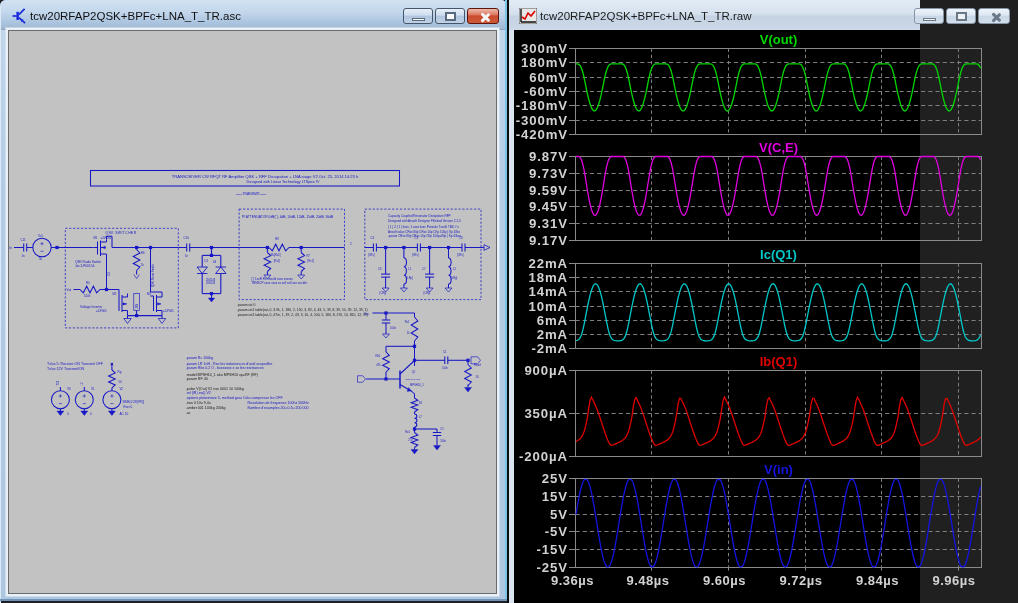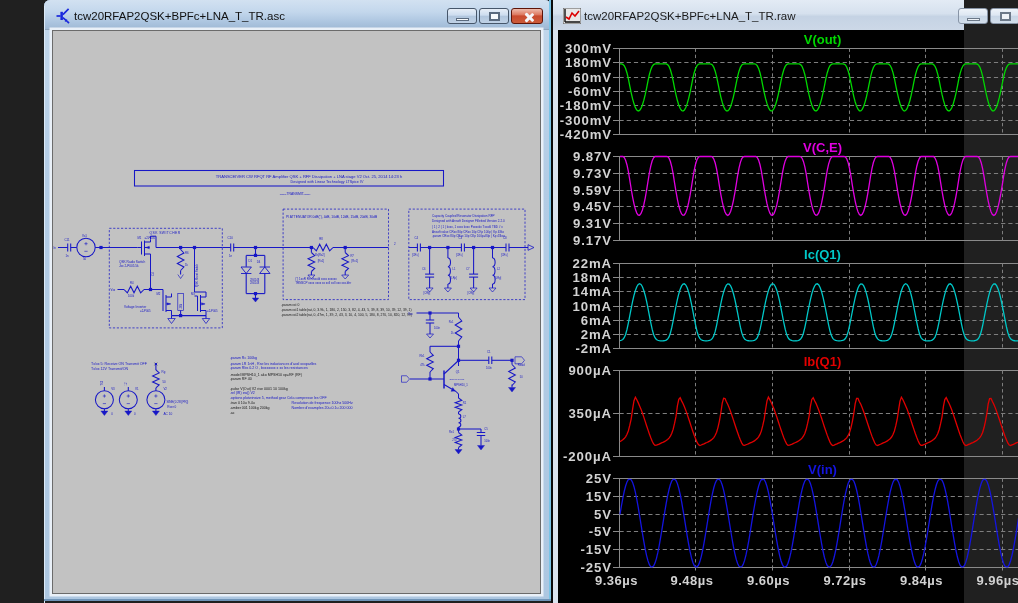--- a/index.html
+++ b/index.html
@@ -1,16 +1,16 @@
 <!DOCTYPE html>
 <html><head><meta charset="utf-8"><style>
 * { margin:0; padding:0; box-sizing:border-box; }
 body { width:1018px; height:603px; overflow:hidden; background:#202020;
        font-family:"Liberation Sans", sans-serif; position:relative; }
-.win { position:absolute;margin-left:44px; }
+.win { position:absolute; }
 #winL { left:0; top:0; width:507px; height:601px;
   background:linear-gradient(180deg,#c3d8ec 0%,#b3cce5 30%,#adc7e1 100%);
   border-radius:6px 6px 0 0;
   box-shadow:inset 0 0 0 1px #8aa4c0;
 }
 #winL .titlebar { position:absolute; left:0; top:0; width:100%; height:30px;
   background:linear-gradient(180deg,#d2e1f1 0%,#c3d7ec 40%,#abc4df 75%,#9db7d3 100%);
   border-radius:6px 6px 0 0; box-shadow:inset 0 -1px 0 #8fa5bd; }
 #winL .shine { position:absolute; right:0px; top:0; width:2px; height:100%; background:#7ac4e7; }
 #winL .bot { position:absolute; left:0; bottom:0; width:100%; height:2px; background:#6f94b8; }

